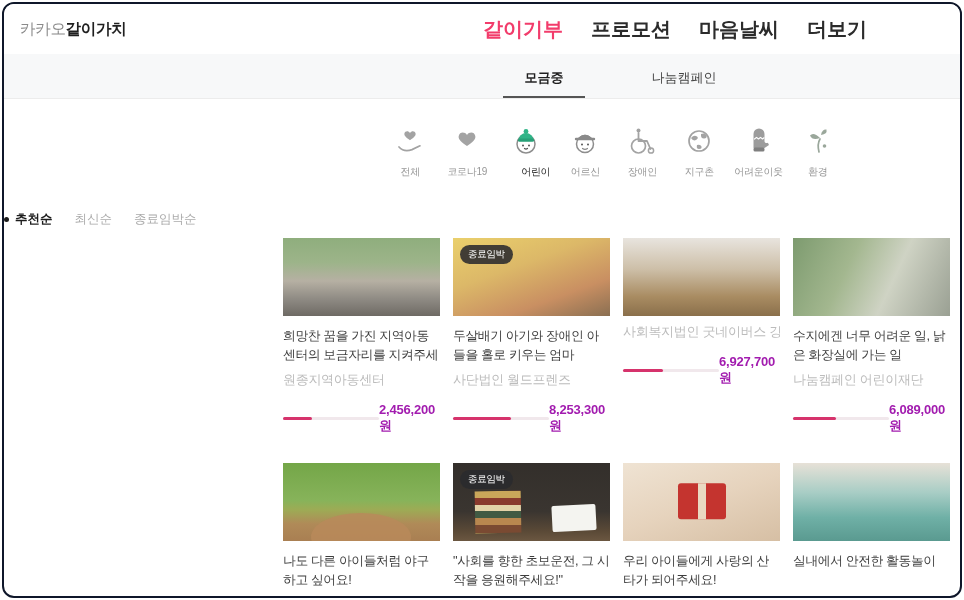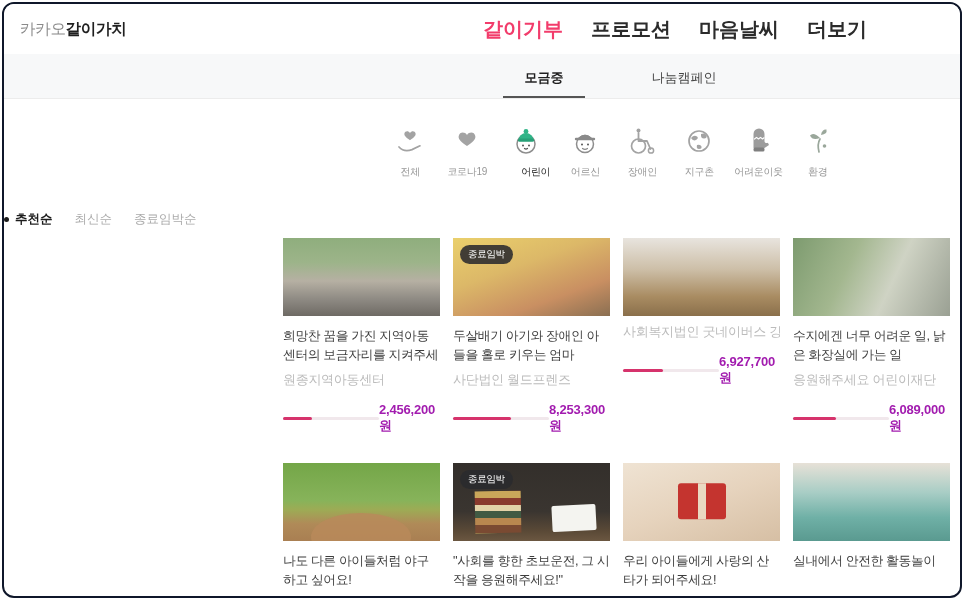--- a/index.html
+++ b/index.html
@@ -264,21 +264,21 @@
         <span class="bar">
             <i class="fill" style="width:42%"></i>
           </span>
         <span class="amount">6,927,700원</span>
       </div>
     </article>
 
     <article class="card">
       <div class="thumb img-3"></div>
       <h3 class="title">수지에겐 너무 어려운 일, 낡은 화장실에 가는 일</h3>
-      <p class="org">응원해주세요 어린이재단</p>
+      <p class="org">나눔캠페인 어린이재단</p>
       <div class="meta">
         <span class="bar">
             <i class="fill" style="width:45%"></i>
           </span>
         <span class="amount">6,089,000원</span>
       </div>
     </article>
 
     <article class="card">
       <div class="thumb img-4"></div>

